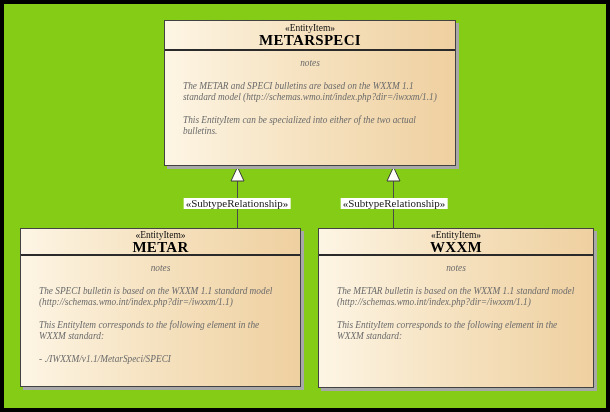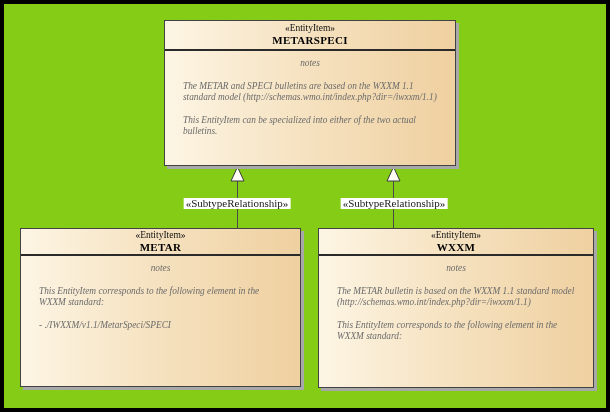--- a/index.html
+++ b/index.html
@@ -30,21 +30,21 @@
     border-bottom: 2px solid #2a2a2a;
     text-align: center;
     padding: 2px 4px 3px 4px;
   }
   .stereotype {
     font-size: 9.5px;
     color: #111111;
     line-height: 11px;
   }
   .ename {
-    font-size: 11px;
+    font-size: 15px;
     font-weight: bold;
     color: #000000;
     line-height: 12px;
     letter-spacing: 0.3px;
   }
 
   .entity-notes {
     padding: 7px 6px 4px 6px;
     color: #6b6b6b;
     font-style: italic;
@@ -120,20 +120,21 @@
     </div>
   </div>
 
   <div class="entity" id="box-speci">
     <div class="entity-title">
       <div class="stereotype">«EntityItem»</div>
       <div class="ename">METAR</div>
     </div>
     <div class="entity-notes">
       <div class="notes-label">notes</div>
+      <p>The SPECI bulletin is based on the WXXM 1.1 standard model (http://schemas.wmo.int/index.php?dir=/iwxxm/1.1)</p>
       <p>This EntityItem corresponds to the following element in the WXXM standard:</p>
       <p>- ./IWXXM/v1.1/MetarSpeci/SPECI</p>
     </div>
   </div>
 
   <div class="entity" id="box-metar">
     <div class="entity-title">
       <div class="stereotype">«EntityItem»</div>
       <div class="ename">WXXM</div>
     </div>

